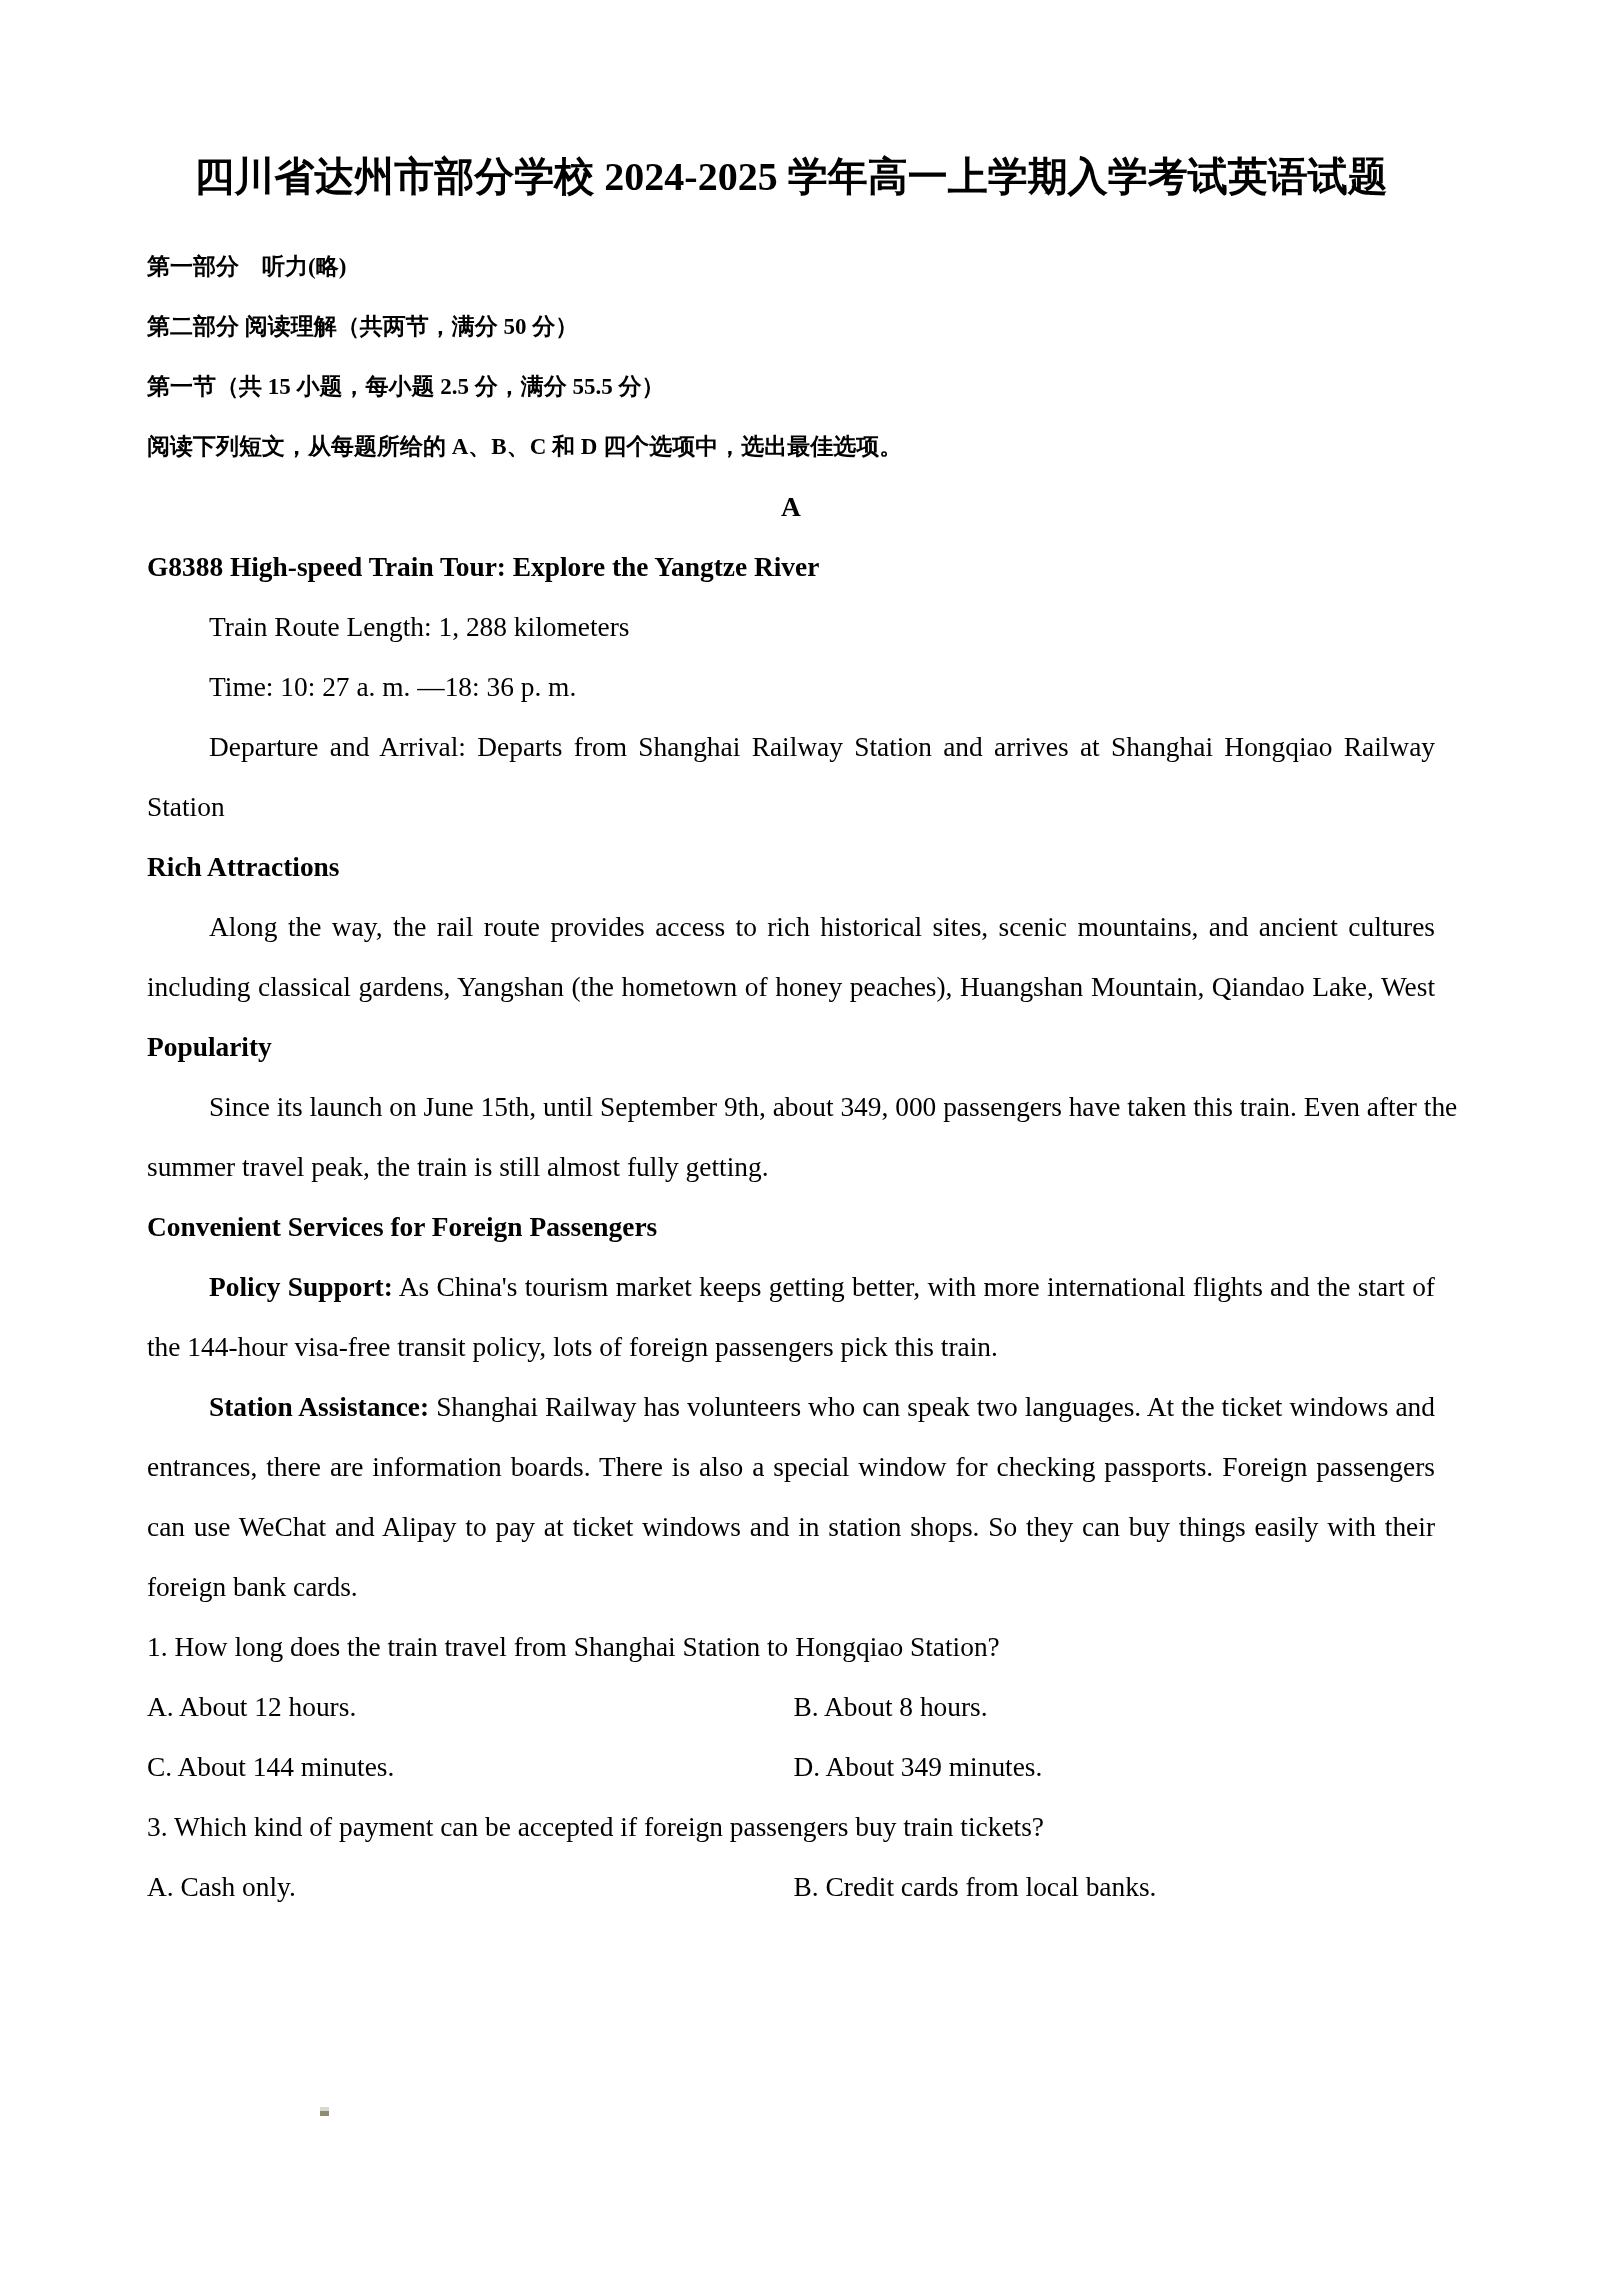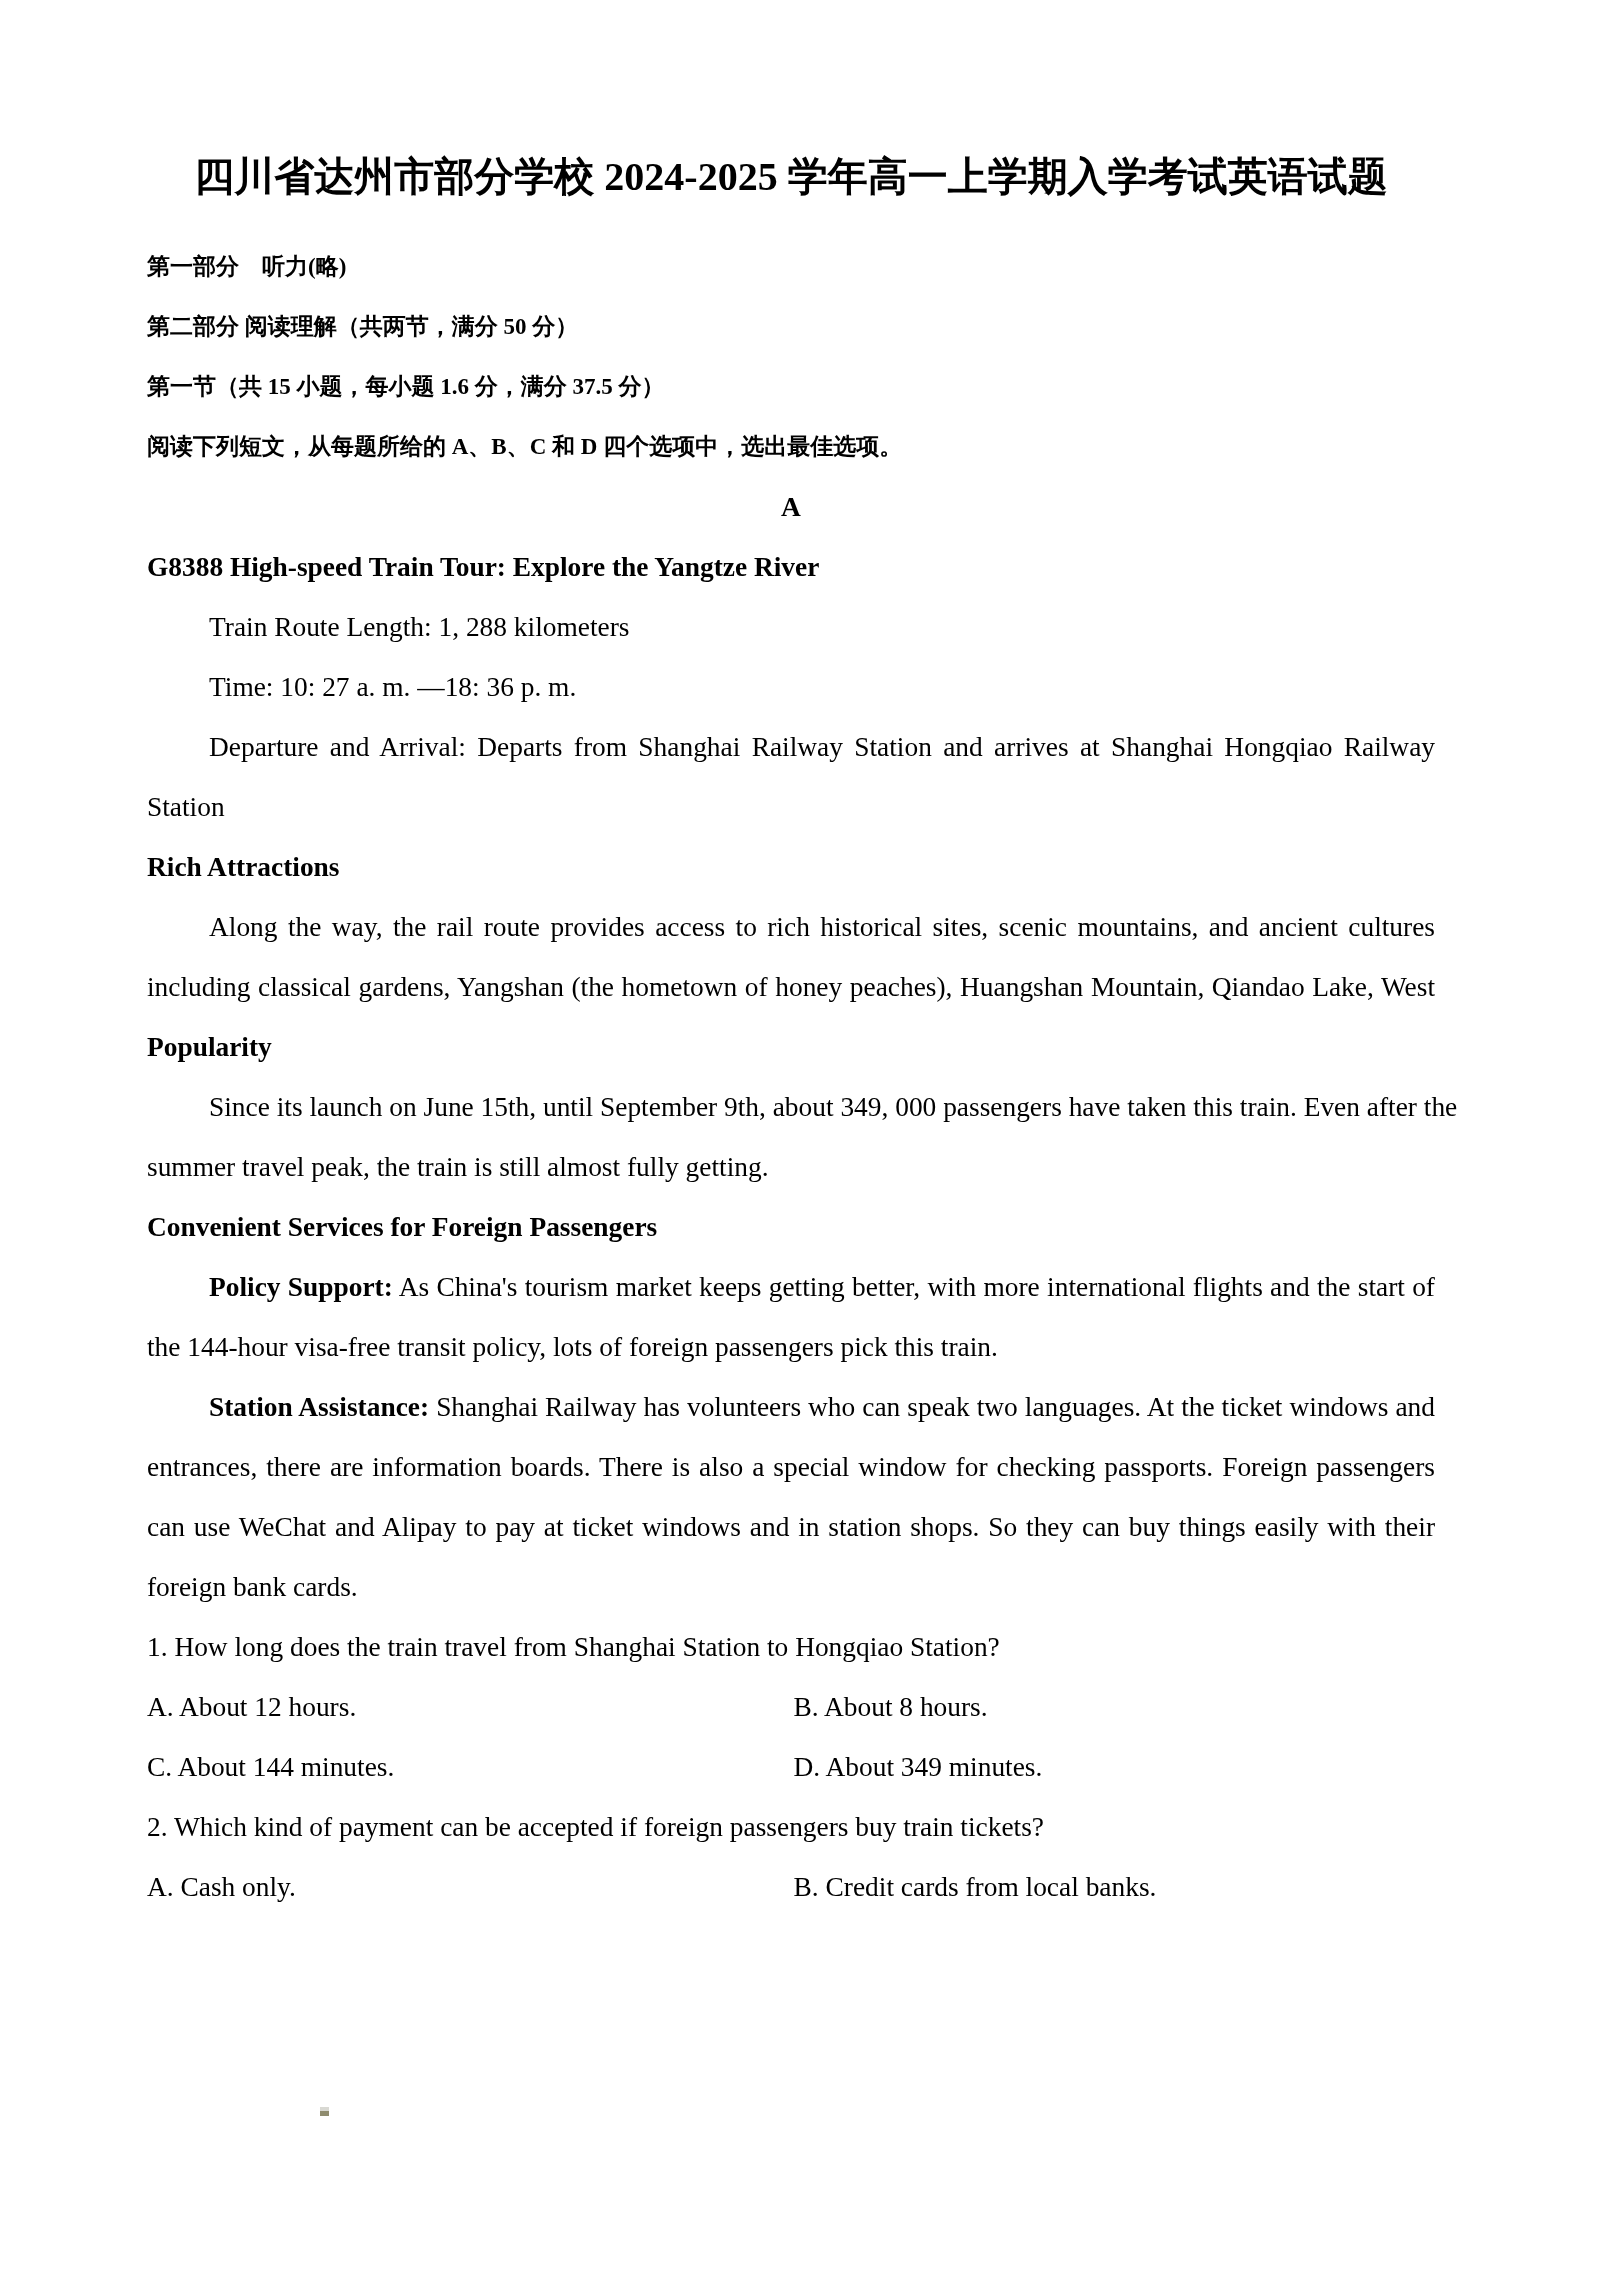--- a/index.html
+++ b/index.html
@@ -52,21 +52,21 @@
 </head>
 <body>
 
 <div class="page">
   <div class="content">
 
     <div class="doc-title">四川省达州市部分学校 2024-2025 学年高一上学期入学考试英语试题</div>
 
     <div class="line cjk first">第一部分　听力(略)</div>
     <div class="line cjk">第二部分 阅读理解（共两节，满分 50 分）</div>
-    <div class="line cjk">第一节（共 15 小题，每小题 1.6 分，满分 37.5 分）</div>
+    <div class="line cjk">第一节（共 15 小题，每小题 2.5 分，满分 55.5 分）</div>
     <div class="line cjk">阅读下列短文，从每题所给的 A、B、C 和 D 四个选项中，选出最佳选项。</div>
 
     <div class="line bold center">A</div>
 
     <div class="line bold">G8388 High-speed Train Tour: Explore the Yangtze River</div>
     <div class="line indent">Train Route Length: 1, 288 kilometers</div>
     <div class="line indent">Time: 10: 27 a. m. —18: 36 p. m.</div>
     <div class="line indent just">Departure and Arrival: Departs from Shanghai Railway Station and arrives at Shanghai Hongqiao Railway</div>
     <div class="line">Station</div>
 
@@ -83,20 +83,20 @@
     <div class="line">the 144-hour visa-free transit policy, lots of foreign passengers pick this train.</div>
     <div class="line indent just"><b>Station Assistance:</b> <span>Shanghai Railway has volunteers who can speak two languages. At the ticket windows and</span></div>
     <div class="line just">entrances, there are information boards. There is also a special window for checking passports. Foreign passengers</div>
     <div class="line just">can use WeChat and Alipay to pay at ticket windows and in station shops. So they can buy things easily with their</div>
     <div class="line">foreign bank cards.</div>
 
     <div class="line">1. How long does the train travel from Shanghai Station to Hongqiao Station?</div>
     <div class="line opts"><span class="col-left">A. About 12 hours.</span><span>B. About 8 hours.</span></div>
     <div class="line opts"><span class="col-left">C. About 144 minutes.</span><span>D. About 349 minutes.</span></div>
 
-    <div class="line">2. Which kind of payment can be accepted if foreign passengers buy train tickets?</div>
+    <div class="line">3. Which kind of payment can be accepted if foreign passengers buy train tickets?</div>
     <div class="line opts"><span class="col-left">A. Cash only.</span><span>B. Credit cards from local banks.</span></div>
 
   </div>
 
   <div class="artifact-mark"></div>
 </div>
 
 
 </body></html>

